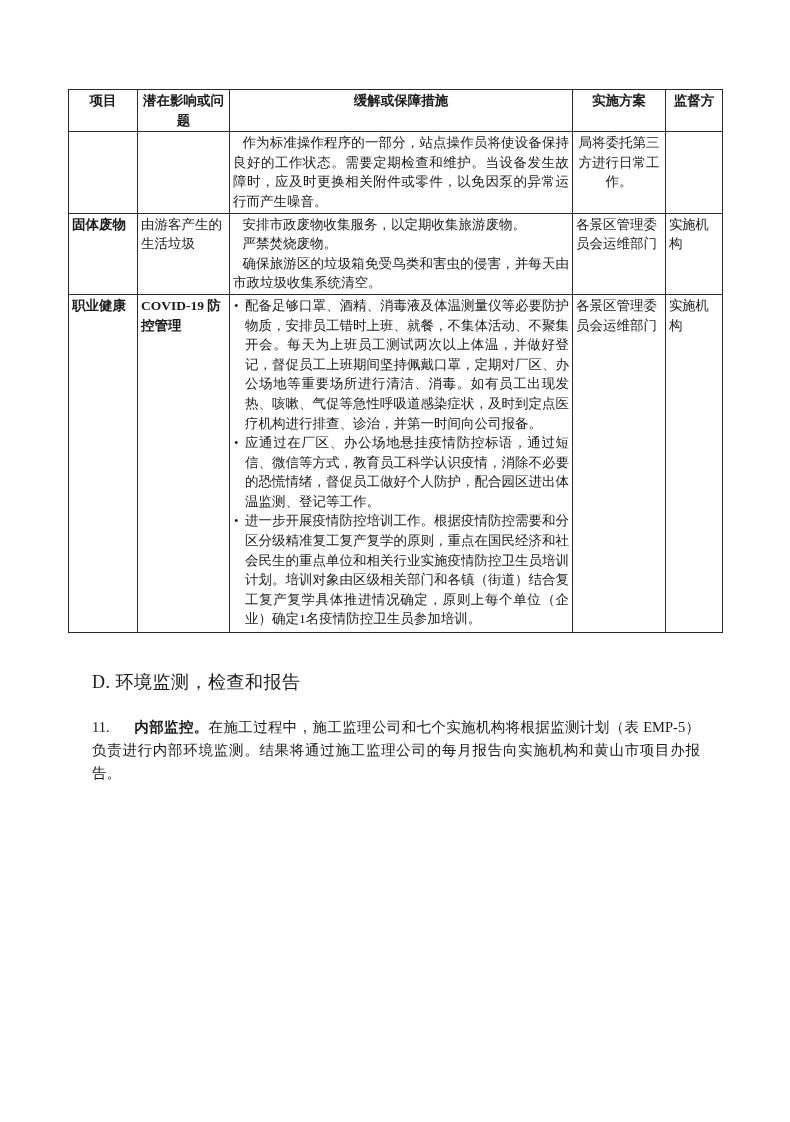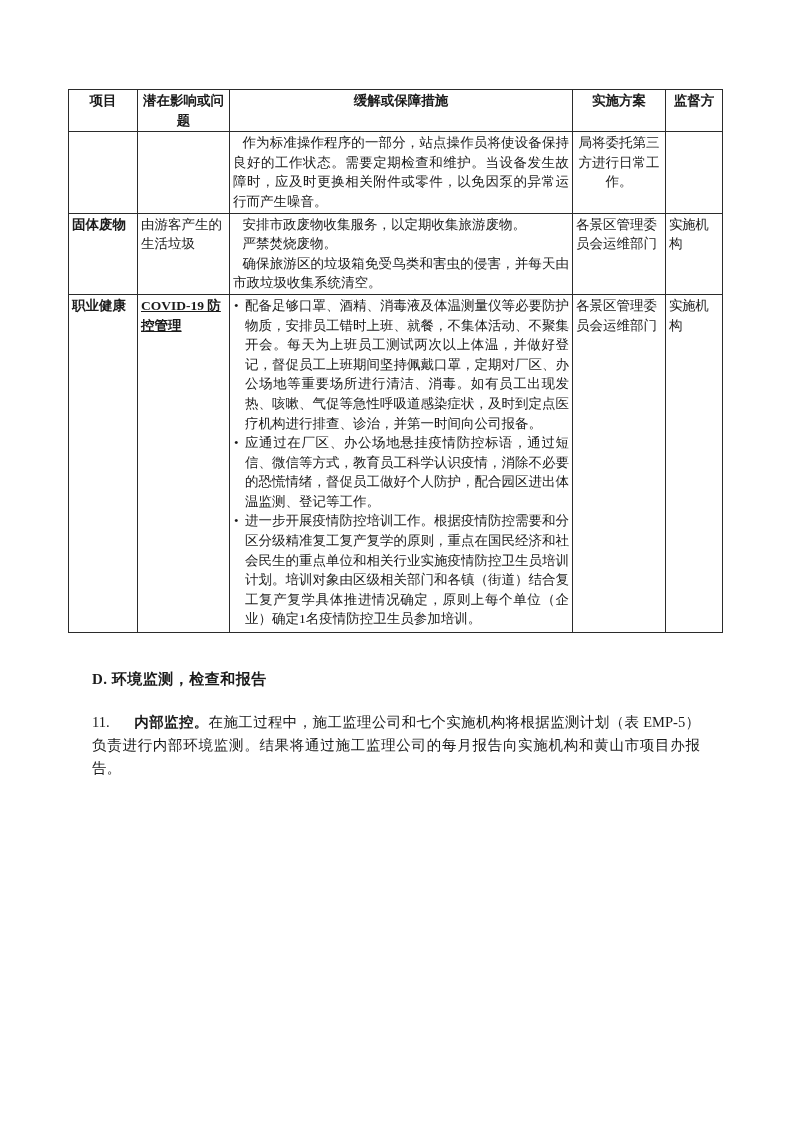--- a/index.html
+++ b/index.html
@@ -30,38 +30,38 @@
     font-weight: bold;
     text-align: center;
     line-height: 19.6px;
   }
   tr.r-head { height: 40px; }
   tr.r1 { height: 81px; }
   tr.r2 { height: 78px; }
   tr.r3 { height: 338px; }
 
   td.c-project { font-weight: bold; }
-  td.c-impact.bold { font-weight: bold; text-decoration: underline; }
+  td.c-impact.bold { font-weight: bold; }
   td.c-mitigation p { margin: 0; text-indent: 0.7em; text-align: justify; }
   td.c-impl.center { text-align: center; margin-top: 28px; }
   td.c-super { padding: 1px 1px; letter-spacing: -0.4px; }
 
   td.c-mitigation ul { list-style: none; margin: 0; padding-left: 12px; font-family: Liberation Serif, serif; }
   td.c-mitigation li { position: relative; text-align: justify; }
   td.c-mitigation li::before {
     content: "\2022";
     position: absolute; left: -11px; top: 0;
     font-size: 13px;
   }
 
   
   h3.section-heading {
     margin: 37px 0 0 24px;
-    font-size: 15px;
-    font-weight: bold;
+    font-size: 18px;
+    font-weight: normal;
     letter-spacing: 0.5px;
   }
   p.para {
     margin: 22px 0 0 24px;
     width: 608px;
     font-size: 14.5px;
     line-height: 23.2px;
     text-align: justify;
   }
   p.para .num { display: inline-block; width: 42px; }

